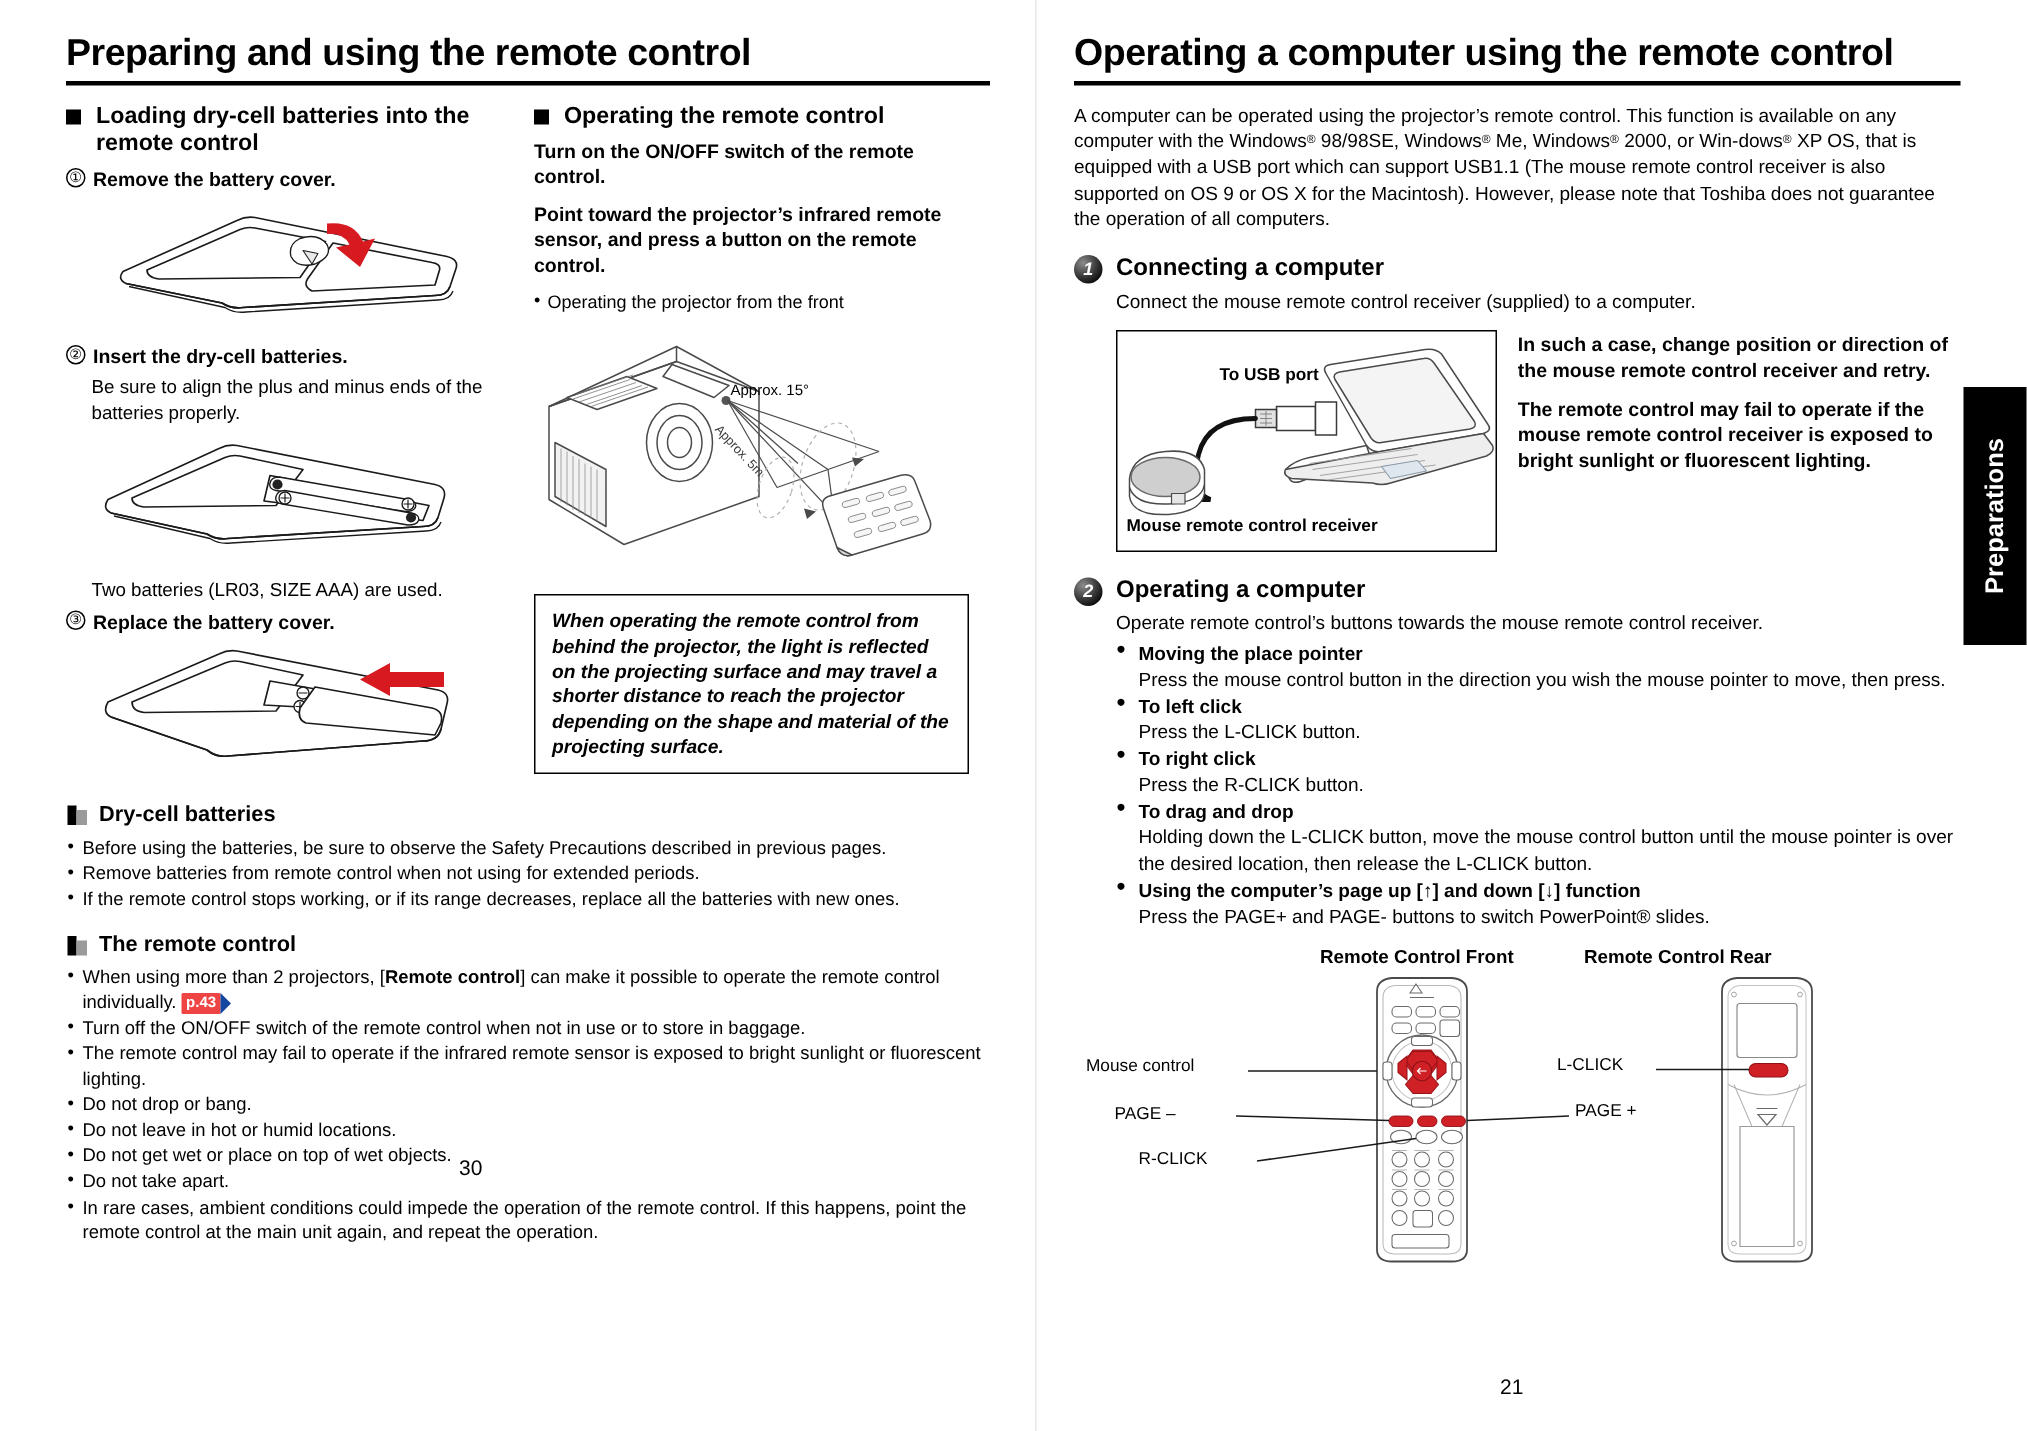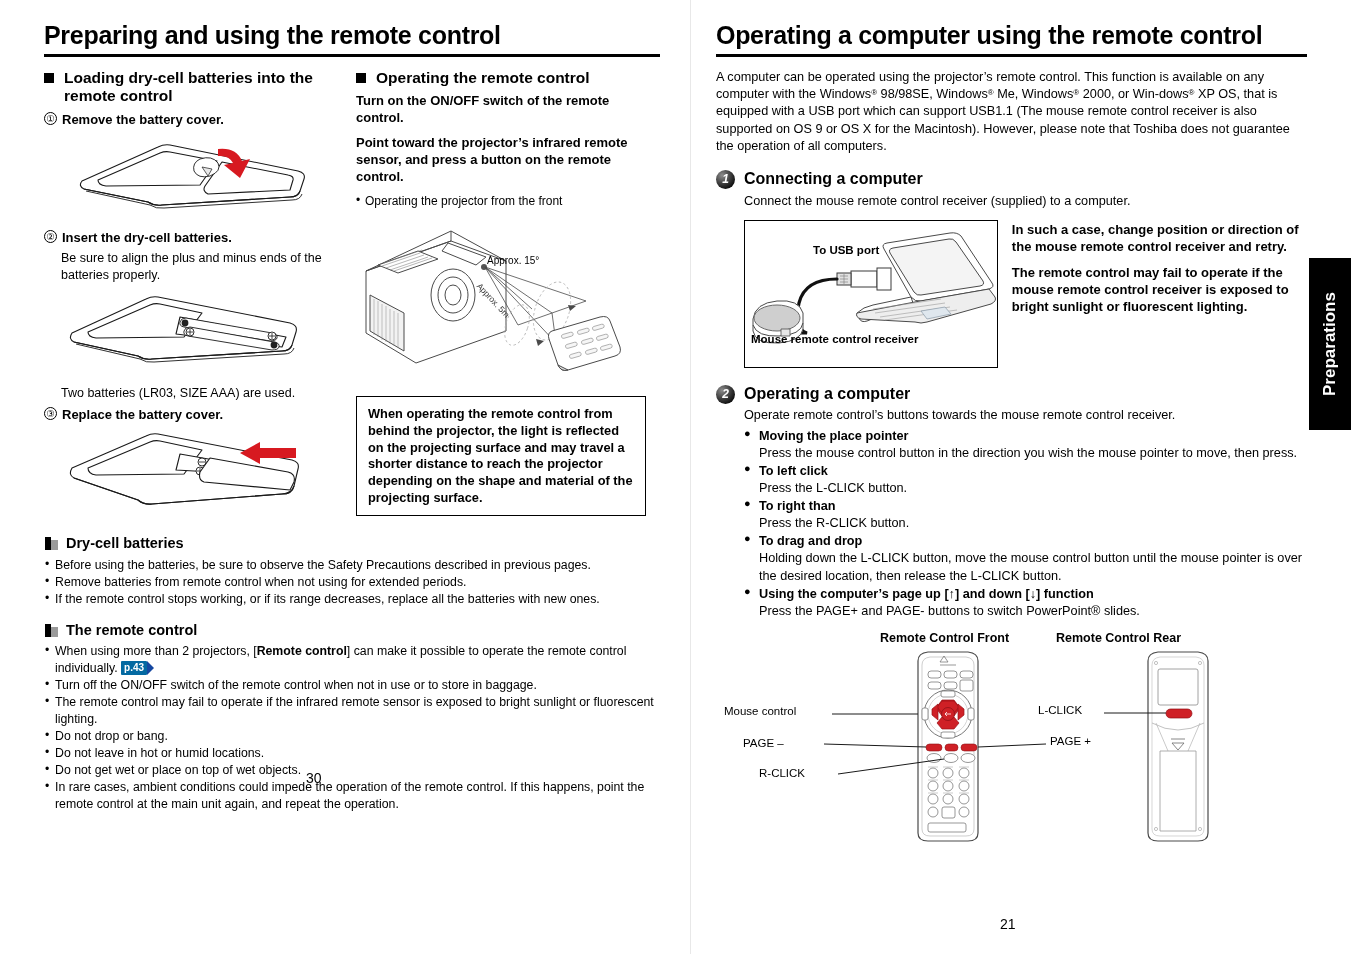--- a/index.html
+++ b/index.html
@@ -52,31 +52,31 @@
   h3.dsq { font-size:14.5px; font-weight:bold; margin:14px 0 4px 0;
            padding-left:22px; position:relative; line-height:1.2;}
   h3.dsq::before{content:""; position:absolute; left:1px; top:2px; width:6px; height:13px; background:#000;}
   h3.dsq::after {content:""; position:absolute; left:7px; top:5px; width:7px; height:10px; background:#9a9a9a;}
 
   ul.dots { list-style:none; margin:0; padding:0; }
   ul.dots li { font-size:12.3px; line-height:1.355; padding-left:11px; position:relative; margin:0 0 0.5px 0;}
   ul.dots li::before{content:"\2022"; position:absolute; left:1px; top:-1px;}
 
   .pref-badge{
-    display:inline-block; background:#0369a1; color:#fff; font-size:10px; font-weight:bold;
+    display:inline-block; background:#ef4444; color:#fff; font-size:10px; font-weight:bold;
     padding:0 3px 1px 3px; border-radius:1px; vertical-align:1px; position:relative;
   }
   .pref-badge::after{
     content:""; position:absolute; right:-7px; top:0; width:0; height:0;
     border-top:7.5px solid transparent; border-bottom:7.5px solid transparent;
     border-left:7px solid #1447a0;
   }
 
   .notebox{
-    border:1.5px solid #000; padding:9px 10px 9px 11px; margin-top:18px;
+    border:1.5px solid #000; padding:9px 10px 9px 11px; margin-top:18px;font-style:italic;
   }
   .notebox p{ font-size:12.8px; font-weight:bold; line-height:1.3; margin:0; }
 
   .pageno{ position:absolute; bottom:22px; font-size:14px; }
   .pageno.l{ left:306px; }
   .pageno.r{ left:1000px; }
 
   
   .intro{ font-size:12.7px; line-height:1.37; margin:0 0 14px 0; text-align:left;}
   sup{ font-size:8px; vertical-align:3px; }
@@ -315,20 +315,21 @@
 
   <div style="margin-top:2px;">
     <h3 class="dsq">The remote control</h3>
     <ul class="dots">
       <li><span>When using more than 2 projectors, [</span><b>Remote control</b><span>] can make it possible to operate the remote control individually.</span> <span class="pref-badge">p.43</span></li>
       <li>Turn off the ON/OFF switch of the remote control when not in use or to store in baggage.</li>
       <li>The remote control may fail to operate if the infrared remote sensor is exposed to bright sunlight or fluorescent lighting.</li>
       <li>Do not drop or bang.</li>
       <li>Do not leave in hot or humid locations.</li>
       <li>Do not get wet or place on top of wet objects.</li>
+      <li>Do not take apart.</li>
       <li>In rare cases, ambient conditions could impede the operation of the remote control. If this happens, point the remote control at the main unit again, and repeat the operation.</li>
     </ul>
   </div>
 
   <div class="pageno l">30</div>
 </div>
 
 <div class="page page-right">
 
   <h1 class="title">Operating a computer using the remote control</h1>
@@ -372,21 +373,21 @@
         <path d="M92 58 Q60 58 54 82 Q48 108 62 112 L36 112" fill="none" stroke="#111" stroke-width="3.2" stroke-linecap="round"></path>
 
         <g fill="#fff" stroke="#4a4a4a" stroke-width="1" stroke-linejoin="round">
           <path d="M8 98 Q10 82 32 80 Q54 78 58 92 L58 108 Q56 120 34 122 Q10 123 8 110 Z"></path>
           <ellipse cx="32" cy="97" rx="23" ry="13" fill="#cfcfcf" stroke="#6a6a6a"></ellipse>
           <path d="M8 104 Q12 116 34 115 Q56 114 58 102" fill="none"></path>
           <rect x="36" y="108" width="9" height="7" fill="#e6e6e6" stroke="#4a4a4a" stroke-width="0.8"></rect>
         </g>
       </svg>
       <div style="position:absolute;left:68px;top:23px;font-size:11.5px;font-weight:bold;">To USB port</div>
-      <div style="position:absolute;left:6px;top:112px;font-size:11.5px;font-weight:bold;">Mouse remote control receiver</div>
+      <div style="position:absolute;left:6px;top:124px;font-size:11.5px;font-weight:bold;">Mouse remote control receiver</div>
     </div>
 
     <div class="warn" style="width:300px;padding-top:2px;">
       <p>In such a case, change position or direction of the mouse remote control receiver and retry.</p>
       <p>The remote control may fail to operate if the mouse remote control receiver is exposed to bright sunlight or fluorescent lighting.</p>
     </div>
   </div>
 
   <h2 class="numhead" style="margin-top:16px">
     <span class="circ">2</span>
@@ -397,21 +398,21 @@
   <ul class="fat">
     <li>
       <div class="hd">Moving the place pointer</div>
       <div class="bd">Press the mouse control button in the direction you wish the mouse pointer to move, then press.</div>
     </li>
     <li>
       <div class="hd">To left click</div>
       <div class="bd">Press the L-CLICK button.</div>
     </li>
     <li>
-      <div class="hd">To right than</div>
+      <div class="hd">To right click</div>
       <div class="bd">Press the R-CLICK button.</div>
     </li>
     <li>
       <div class="hd">To drag and drop</div>
       <div class="bd">Holding down the L-CLICK button, move the mouse control button until the mouse pointer is over the desired location, then release the L-CLICK button.</div>
     </li>
     <li>
       <div class="hd">Using the computer’s page up [↑] and down [↓] function</div>
       <div class="bd">Press the PAGE+ and PAGE- buttons to switch PowerPoint® slides.</div>
     </li>

